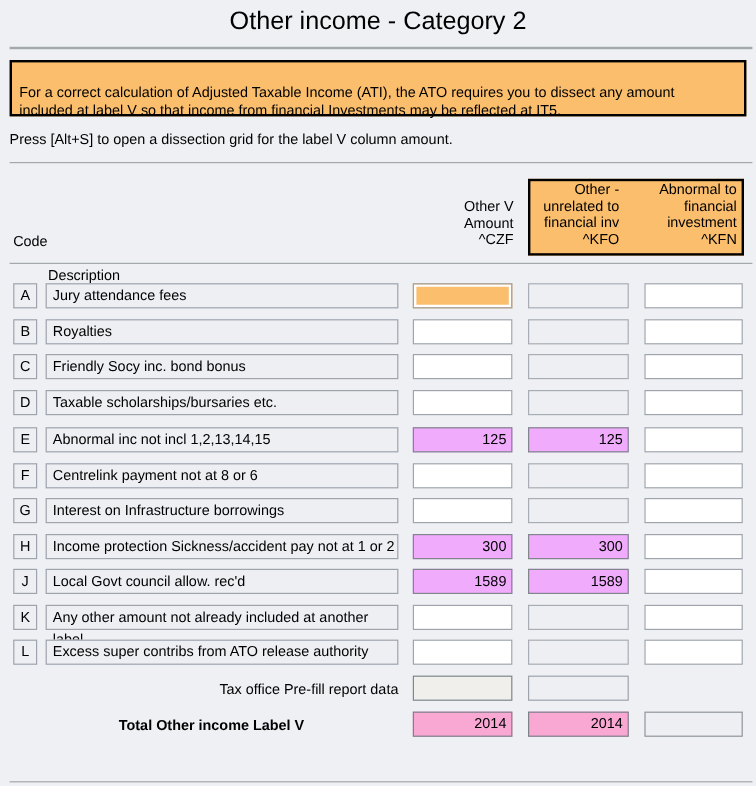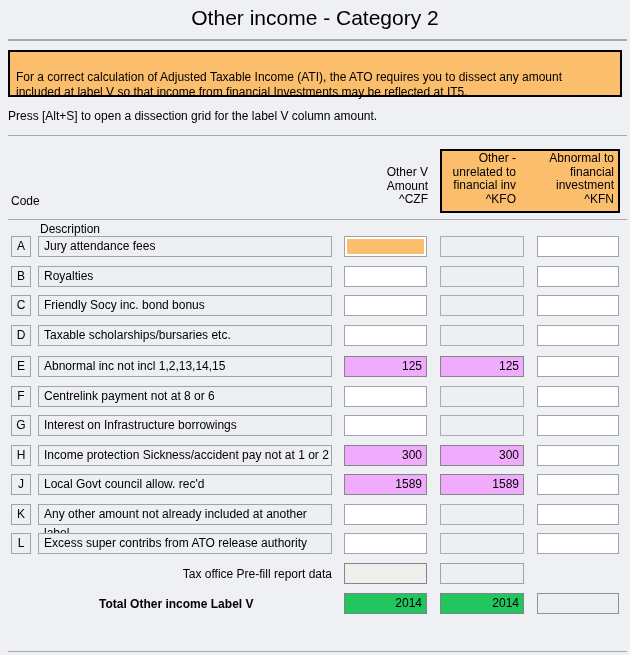--- a/index.html
+++ b/index.html
@@ -59,21 +59,21 @@
     background:#f0abfc; border:1px solid #81868d;
     text-align:right; padding-right:4px;
   }
   .f-focus {
     background:#fbbe6d; border:1px solid #9ea3ac;
     box-shadow: inset 0 0 0 2px #ffffff;
   }
   .f-prefill1 { background:#f0efec; border:1px solid #81868d; }
   .f-prefill2 { background:#edeff3; border:1px solid #9ea3ac; }
   .f-total {
-    background:#22c55e; border:1px solid #7d838b;
+    background:#f9a8d4; border:1px solid #7d838b;
     text-align:right; padding-right:4px;
   }
   .f-total-empty { background:#edeff3; border:1px solid #8f949c; }
   .prefill-label {
     position:absolute; left:132px; top:2px; width:200px; text-align:right; line-height:19px;
   }
   .total-label {
     position:absolute; left:59px; top:2px; font-weight:bold; line-height:19px;margin-left:40px;
   }
 </style>

